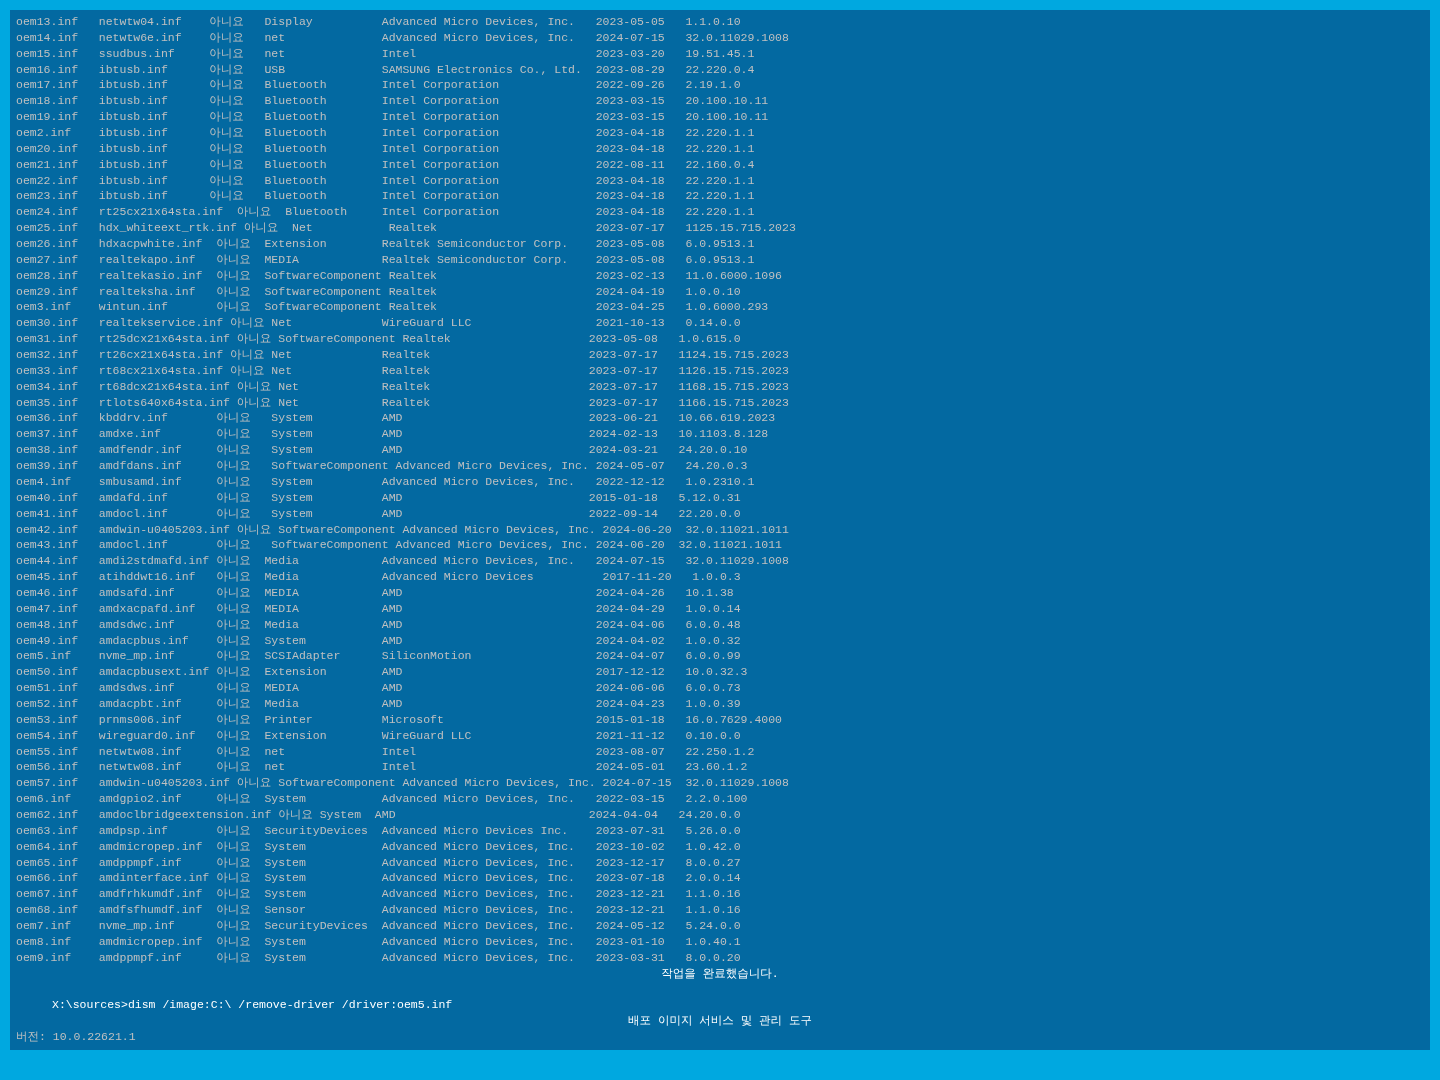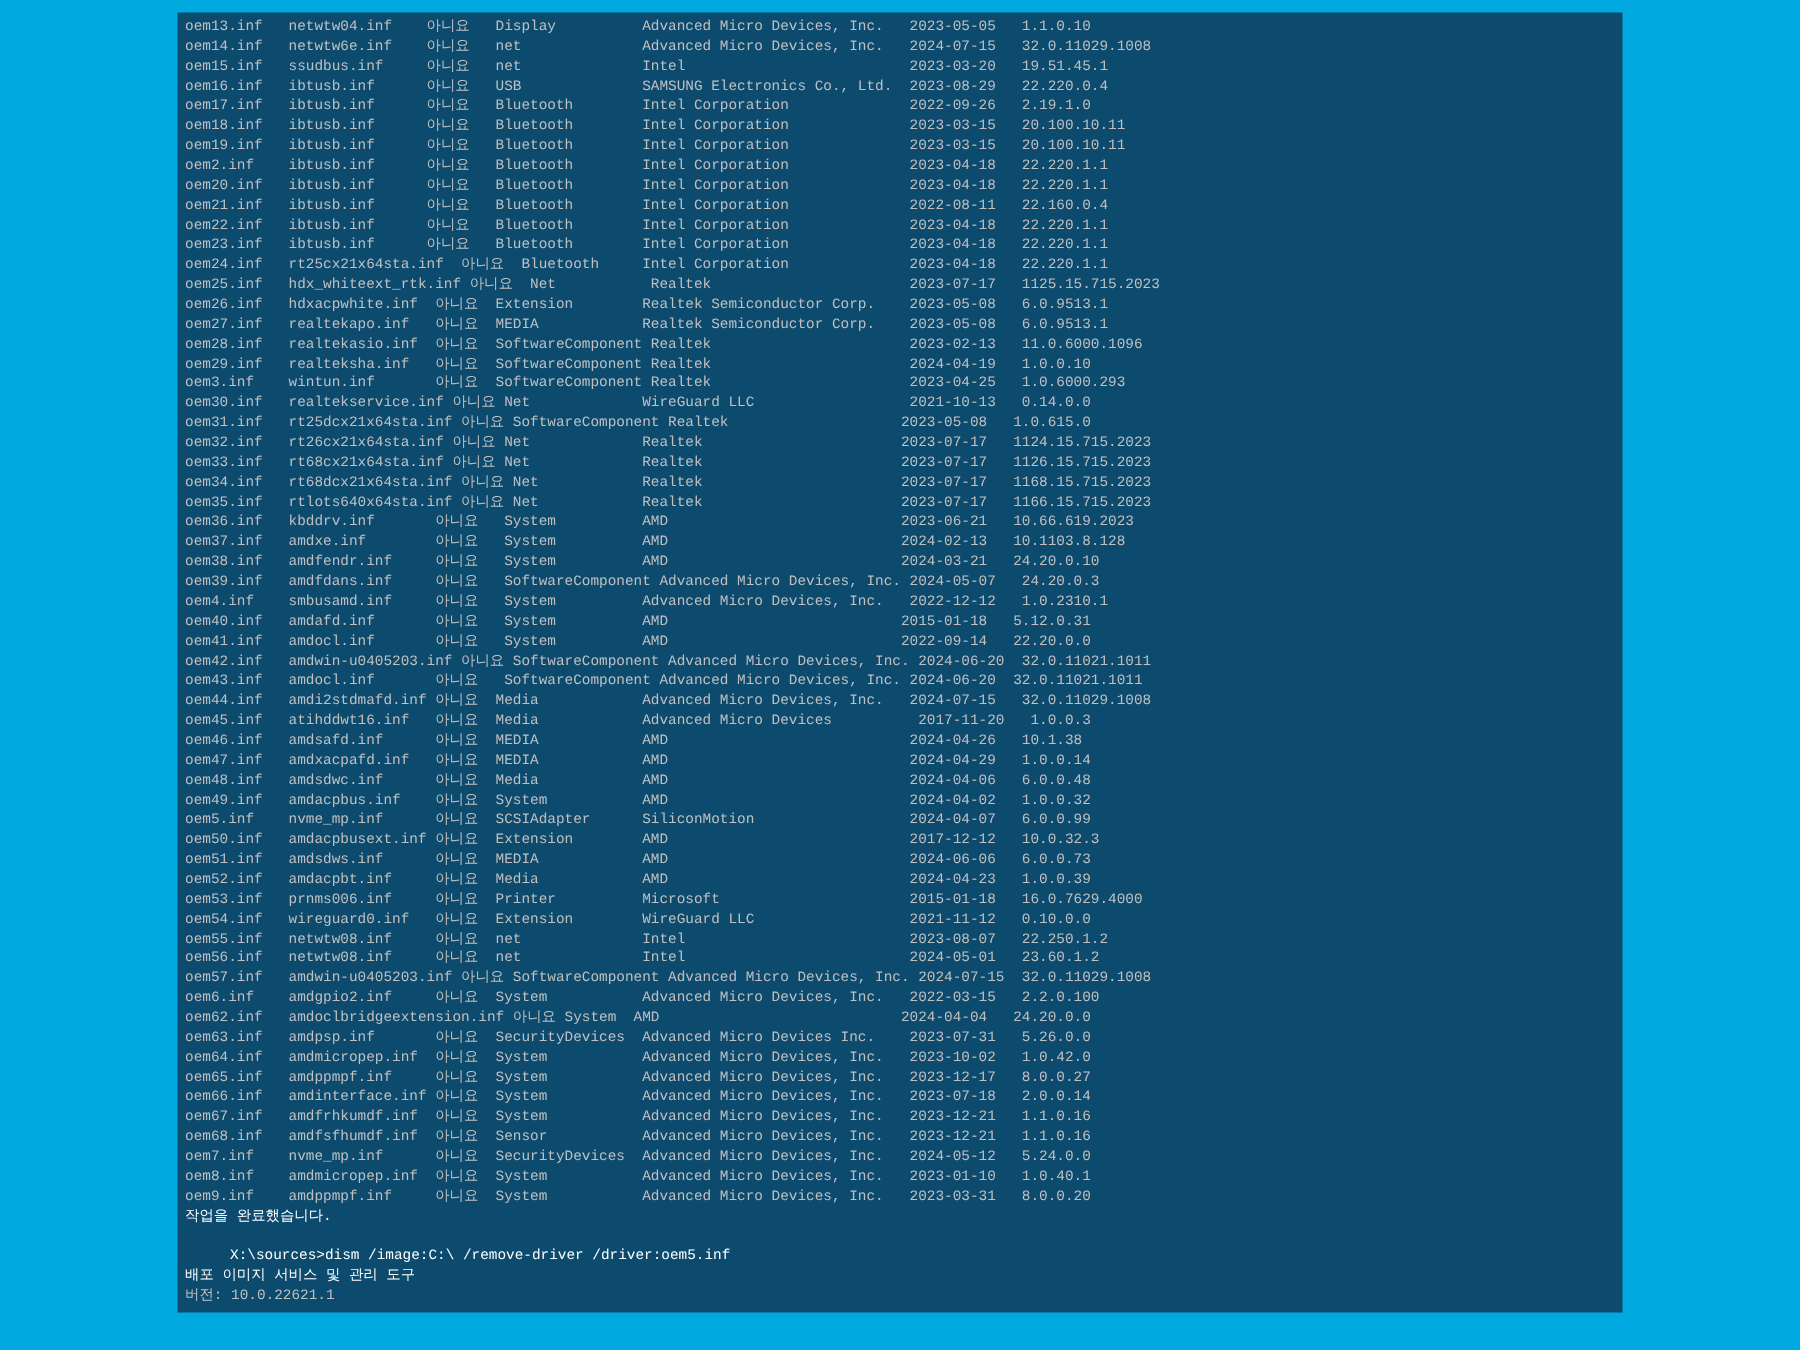--- a/index.html
+++ b/index.html
@@ -4,42 +4,43 @@
   <style>
     * { margin: 0; padding: 0; box-sizing: border-box; }
     body {
       background: #00a8e0;
       width: 1440px;
       height: 1080px;
       overflow: hidden;
       font-family: 'Courier New', Courier, monospace;
     }
     .terminal-window {
-      background: #0c4a6e;
+      background: #0369a1;
       color: #c0c0c0;
-      width: 1156px;
+      width: 1420px;
       height: 1040px;
       margin: 10px auto;
       padding: 4px 6px;
       font-size: 11.5px;
       line-height: 1.38;
       overflow: hidden;
     }
     .terminal-content {
       white-space: pre;
       font-family: 'Courier New', Courier, monospace;
       font-size: 11.5px;
       color: #c0c0c0;
     }
     .cmd-line {
       color: #ffffff;
       margin-left: 36px;
     }
     .highlight {
       color: #ffffff;
+      text-align: center;
     }
   </style>
 </head>
 <body>
 
 <div class="terminal-window">
   <div class="terminal-content" id="terminal-output"><div>oem13.inf   netwtw04.inf    아니요   Display          Advanced Micro Devices, Inc.   2023-05-05   1.1.0.10</div><div>oem14.inf   netwtw6e.inf    아니요   net              Advanced Micro Devices, Inc.   2024-07-15   32.0.11029.1008</div><div>oem15.inf   ssudbus.inf     아니요   net              Intel                          2023-03-20   19.51.45.1</div><div>oem16.inf   ibtusb.inf      아니요   USB              SAMSUNG Electronics Co., Ltd.  2023-08-29   22.220.0.4</div><div>oem17.inf   ibtusb.inf      아니요   Bluetooth        Intel Corporation              2022-09-26   2.19.1.0</div><div>oem18.inf   ibtusb.inf      아니요   Bluetooth        Intel Corporation              2023-03-15   20.100.10.11</div><div>oem19.inf   ibtusb.inf      아니요   Bluetooth        Intel Corporation              2023-03-15   20.100.10.11</div><div>oem2.inf    ibtusb.inf      아니요   Bluetooth        Intel Corporation              2023-04-18   22.220.1.1</div><div>oem20.inf   ibtusb.inf      아니요   Bluetooth        Intel Corporation              2023-04-18   22.220.1.1</div><div>oem21.inf   ibtusb.inf      아니요   Bluetooth        Intel Corporation              2022-08-11   22.160.0.4</div><div>oem22.inf   ibtusb.inf      아니요   Bluetooth        Intel Corporation              2023-04-18   22.220.1.1</div><div>oem23.inf   ibtusb.inf      아니요   Bluetooth        Intel Corporation              2023-04-18   22.220.1.1</div><div>oem24.inf   rt25cx21x64sta.inf  아니요  Bluetooth     Intel Corporation              2023-04-18   22.220.1.1</div><div>oem25.inf   hdx_whiteext_rtk.inf 아니요  Net           Realtek                       2023-07-17   1125.15.715.2023</div><div>oem26.inf   hdxacpwhite.inf  아니요  Extension        Realtek Semiconductor Corp.    2023-05-08   6.0.9513.1</div><div>oem27.inf   realtekapo.inf   아니요  MEDIA            Realtek Semiconductor Corp.    2023-05-08   6.0.9513.1</div><div>oem28.inf   realtekasio.inf  아니요  SoftwareComponent Realtek                       2023-02-13   11.0.6000.1096</div><div>oem29.inf   realteksha.inf   아니요  SoftwareComponent Realtek                       2024-04-19   1.0.0.10</div><div>oem3.inf    wintun.inf       아니요  SoftwareComponent Realtek                       2023-04-25   1.0.6000.293</div><div>oem30.inf   realtekservice.inf 아니요 Net             WireGuard LLC                  2021-10-13   0.14.0.0</div><div>oem31.inf   rt25dcx21x64sta.inf 아니요 SoftwareComponent Realtek                    2023-05-08   1.0.615.0</div><div>oem32.inf   rt26cx21x64sta.inf 아니요 Net             Realtek                       2023-07-17   1124.15.715.2023</div><div>oem33.inf   rt68cx21x64sta.inf 아니요 Net             Realtek                       2023-07-17   1126.15.715.2023</div><div>oem34.inf   rt68dcx21x64sta.inf 아니요 Net            Realtek                       2023-07-17   1168.15.715.2023</div><div>oem35.inf   rtlots640x64sta.inf 아니요 Net            Realtek                       2023-07-17   1166.15.715.2023</div><div>oem36.inf   kbddrv.inf       아니요   System          AMD                           2023-06-21   10.66.619.2023</div><div>oem37.inf   amdxe.inf        아니요   System          AMD                           2024-02-13   10.1103.8.128</div><div>oem38.inf   amdfendr.inf     아니요   System          AMD                           2024-03-21   24.20.0.10</div><div>oem39.inf   amdfdans.inf     아니요   SoftwareComponent Advanced Micro Devices, Inc. 2024-05-07   24.20.0.3</div><div>oem4.inf    smbusamd.inf     아니요   System          Advanced Micro Devices, Inc.   2022-12-12   1.0.2310.1</div><div>oem40.inf   amdafd.inf       아니요   System          AMD                           2015-01-18   5.12.0.31</div><div>oem41.inf   amdocl.inf       아니요   System          AMD                           2022-09-14   22.20.0.0</div><div>oem42.inf   amdwin-u0405203.inf 아니요 SoftwareComponent Advanced Micro Devices, Inc. 2024-06-20  32.0.11021.1011</div><div>oem43.inf   amdocl.inf       아니요   SoftwareComponent Advanced Micro Devices, Inc. 2024-06-20  32.0.11021.1011</div><div>oem44.inf   amdi2stdmafd.inf 아니요  Media            Advanced Micro Devices, Inc.   2024-07-15   32.0.11029.1008</div><div>oem45.inf   atihddwt16.inf   아니요  Media            Advanced Micro Devices          2017-11-20   1.0.0.3</div><div>oem46.inf   amdsafd.inf      아니요  MEDIA            AMD                            2024-04-26   10.1.38</div><div>oem47.inf   amdxacpafd.inf   아니요  MEDIA            AMD                            2024-04-29   1.0.0.14</div><div>oem48.inf   amdsdwc.inf      아니요  Media            AMD                            2024-04-06   6.0.0.48</div><div>oem49.inf   amdacpbus.inf    아니요  System           AMD                            2024-04-02   1.0.0.32</div><div>oem5.inf    nvme_mp.inf      아니요  SCSIAdapter      SiliconMotion                  2024-04-07   6.0.0.99</div><div>oem50.inf   amdacpbusext.inf 아니요  Extension        AMD                            2017-12-12   10.0.32.3</div><div>oem51.inf   amdsdws.inf      아니요  MEDIA            AMD                            2024-06-06   6.0.0.73</div><div>oem52.inf   amdacpbt.inf     아니요  Media            AMD                            2024-04-23   1.0.0.39</div><div>oem53.inf   prnms006.inf     아니요  Printer          Microsoft                      2015-01-18   16.0.7629.4000</div><div>oem54.inf   wireguard0.inf   아니요  Extension        WireGuard LLC                  2021-11-12   0.10.0.0</div><div>oem55.inf   netwtw08.inf     아니요  net              Intel                          2023-08-07   22.250.1.2</div><div>oem56.inf   netwtw08.inf     아니요  net              Intel                          2024-05-01   23.60.1.2</div><div>oem57.inf   amdwin-u0405203.inf 아니요 SoftwareComponent Advanced Micro Devices, Inc. 2024-07-15  32.0.11029.1008</div><div>oem6.inf    amdgpio2.inf     아니요  System           Advanced Micro Devices, Inc.   2022-03-15   2.2.0.100</div><div>oem62.inf   amdoclbridgeextension.inf 아니요 System  AMD                            2024-04-04   24.20.0.0</div><div>oem63.inf   amdpsp.inf       아니요  SecurityDevices  Advanced Micro Devices Inc.    2023-07-31   5.26.0.0</div><div>oem64.inf   amdmicropep.inf  아니요  System           Advanced Micro Devices, Inc.   2023-10-02   1.0.42.0</div><div>oem65.inf   amdppmpf.inf     아니요  System           Advanced Micro Devices, Inc.   2023-12-17   8.0.0.27</div><div>oem66.inf   amdinterface.inf 아니요  System           Advanced Micro Devices, Inc.   2023-07-18   2.0.0.14</div><div>oem67.inf   amdfrhkumdf.inf  아니요  System           Advanced Micro Devices, Inc.   2023-12-21   1.1.0.16</div><div>oem68.inf   amdfsfhumdf.inf  아니요  Sensor           Advanced Micro Devices, Inc.   2023-12-21   1.1.0.16</div><div>oem7.inf    nvme_mp.inf      아니요  SecurityDevices  Advanced Micro Devices, Inc.   2024-05-12   5.24.0.0</div><div>oem8.inf    amdmicropep.inf  아니요  System           Advanced Micro Devices, Inc.   2023-01-10   1.0.40.1</div><div>oem9.inf    amdppmpf.inf     아니요  System           Advanced Micro Devices, Inc.   2023-03-31   8.0.0.20</div><div class="highlight">작업을 완료했습니다.</div><div> </div><div class="cmd-line">X:\sources&gt;dism /image:C:\ /remove-driver /driver:oem5.inf</div><div class="highlight">배포 이미지 서비스 및 관리 도구</div><div>버전: 10.0.22621.1</div><div> </div></div>
 </div>
 
 </body></html>

